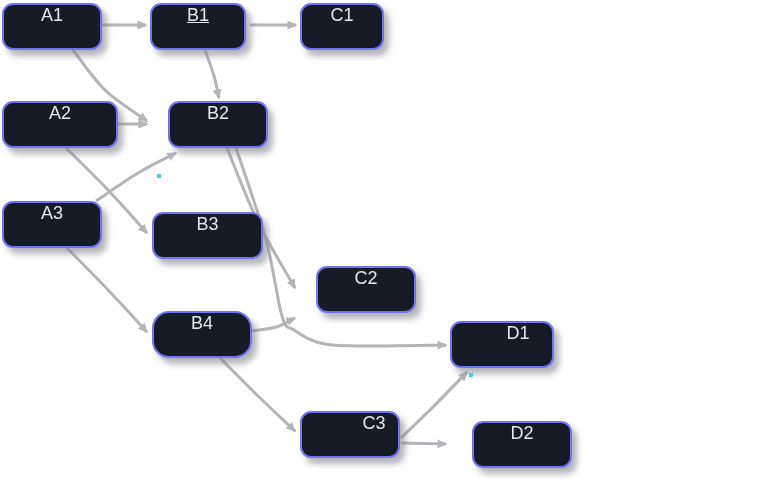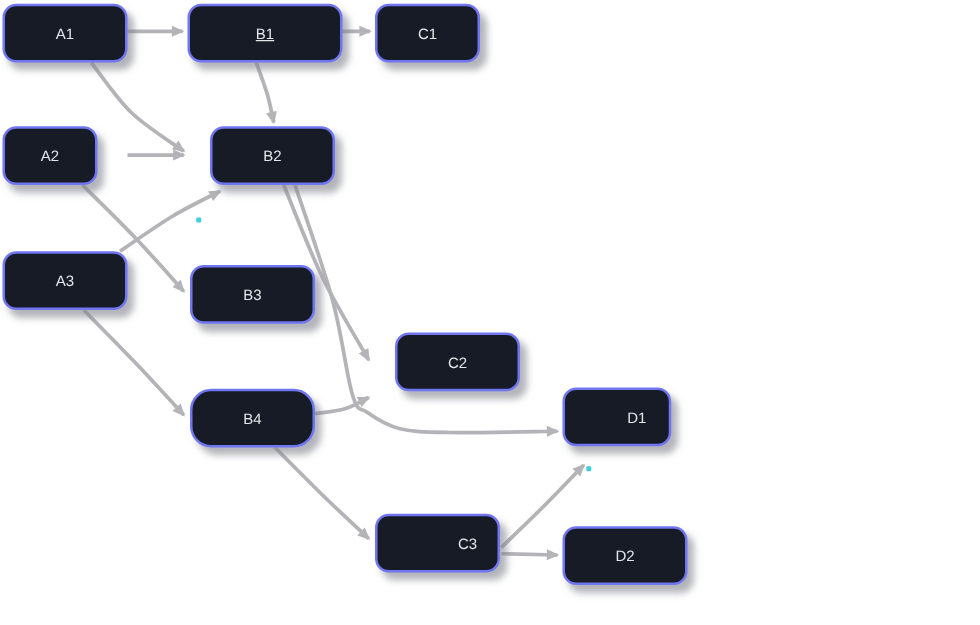--- a/index.html
+++ b/index.html
@@ -18,22 +18,22 @@
     cursor:pointer;
   }
   .node{
     position:absolute;
     width:100px;height:47px;
     box-sizing:border-box;
     background:var(--node-fill,#161b26);
     border:2px solid var(--node-border,#7076f1);
     border-radius:11px;
     color:var(--node-text,#e4e6eb);
-    font-size:12px;
-    display:flex;align-items:center;justify-content:center;
+    font-size:18px;
+    display:flex;justify-content:center;
     box-shadow:5px 6px 6px var(--shadow,rgba(128,130,140,.6));
     cursor:pointer;
     user-select:none;
   }
   .node span{pointer-events:none;}
   .dot{position:absolute;width:4px;height:4px;border-radius:1px;background:var(--dot,#3ecfdc);}
 </style>
 </head>
 <body>
 
@@ -58,49 +58,49 @@
         <path class="edge" d="M 252 331 C 256 330.3333333333333, 268.8333333333333 329.1666666666667, 276 327 C 283.1666666666667 324.8333333333333, 291.8333333333333 319.5, 295 318" marker-end="url(#arrow)"></path>
         <path class="edge" d="M 220 358 C 226.33333333333334 364.3333333333333, 245.5 383.8333333333333, 258 396 C 270.5 408.1666666666667, 288.8333333333333 425.1666666666667, 295 431" marker-end="url(#arrow)"></path>
         <path class="edge" d="M 401 438 C 406.5 432.6666666666667, 423 417, 434 406 C 445 395, 461.5 377.6666666666667, 467 372" marker-end="url(#arrow)"></path>
         <path class="edge" d="M 401,443 L 446,444" marker-end="url(#arrow)"></path>
       </g>
   </svg>
   <div id="node-layer">
       <div class="node" style="left: 2px; top: 3px; width: 100px; height: 47px;">
         <span>A1</span>
       </div>
-      <div class="node" style="left: 150px; top: 3px; width: 124px; height: 47px; text-decoration: underline;">
+      <div class="node" style="left: 150px; top: 3px; width: 96px; height: 47px; text-decoration: underline;">
         <span>B1</span>
       </div>
       <div class="node" style="left: 300px; top: 3px; width: 84px; height: 47px;">
         <span>C1</span>
       </div>
-      <div class="node" style="left: 2px; top: 101px; width: 76px; height: 47px;">
+      <div class="node" style="left: 2px; top: 101px; width: 116px; height: 47px;">
         <span>A2</span>
       </div>
       <div class="node" style="left: 168px; top: 101px; width: 100px; height: 47px;">
         <span>B2</span>
       </div>
       <div class="node" style="left: 2px; top: 201px; width: 100px; height: 47px;">
         <span>A3</span>
       </div>
-      <div class="node" style="left: 152px; top: 212px; width: 100px; height: 47px;">
+      <div class="node" style="left: 152px; top: 212px; width: 111px; height: 47px;">
         <span>B3</span>
       </div>
       <div class="node" style="left: 300px; top: 266px; width: 100px; height: 47px; margin-left: 16px;">
         <span>C2</span>
       </div>
       <div class="node" style="left: 152px; top: 311px; width: 100px; height: 47px; border-radius: 17px;">
         <span>B4</span>
       </div>
-      <div class="node" style="left: 450px; top: 310px; width: 87px; height: 47px; padding-left: 32px;">
+      <div class="node" style="left: 450px; top: 321px; width: 104px; height: 47px; padding-left: 32px;">
         <span>D1</span>
       </div>
       <div class="node" style="left: 300px; top: 411px; width: 100px; height: 47px; padding-left: 48px;">
         <span>C3</span>
       </div>
-      <div class="node" style="left: 450px; top: 421px; width: 100px; height: 47px;">
+      <div class="node" style="left: 472px; top: 421px; width: 100px; height: 47px;">
         <span>D2</span>
       </div>
       <div class="dot" style="left: 157px; top: 174px;"></div>
       <div class="dot" style="left: 469px; top: 373px;"></div>
     </div>
 </div>
 
 </body></html>

